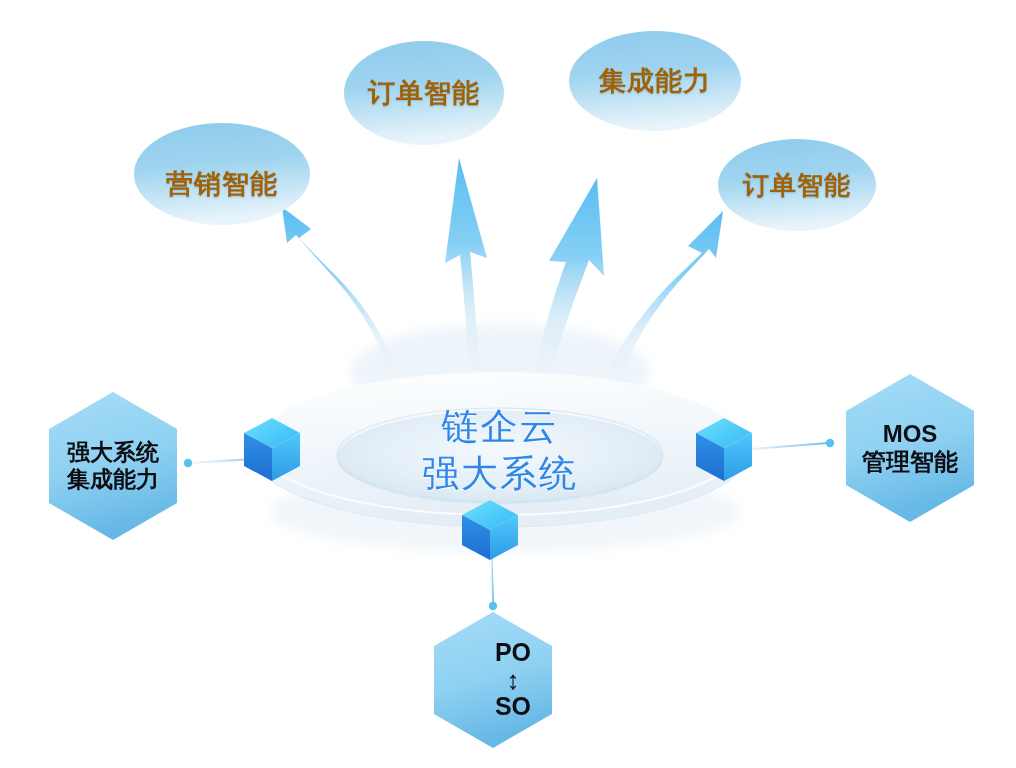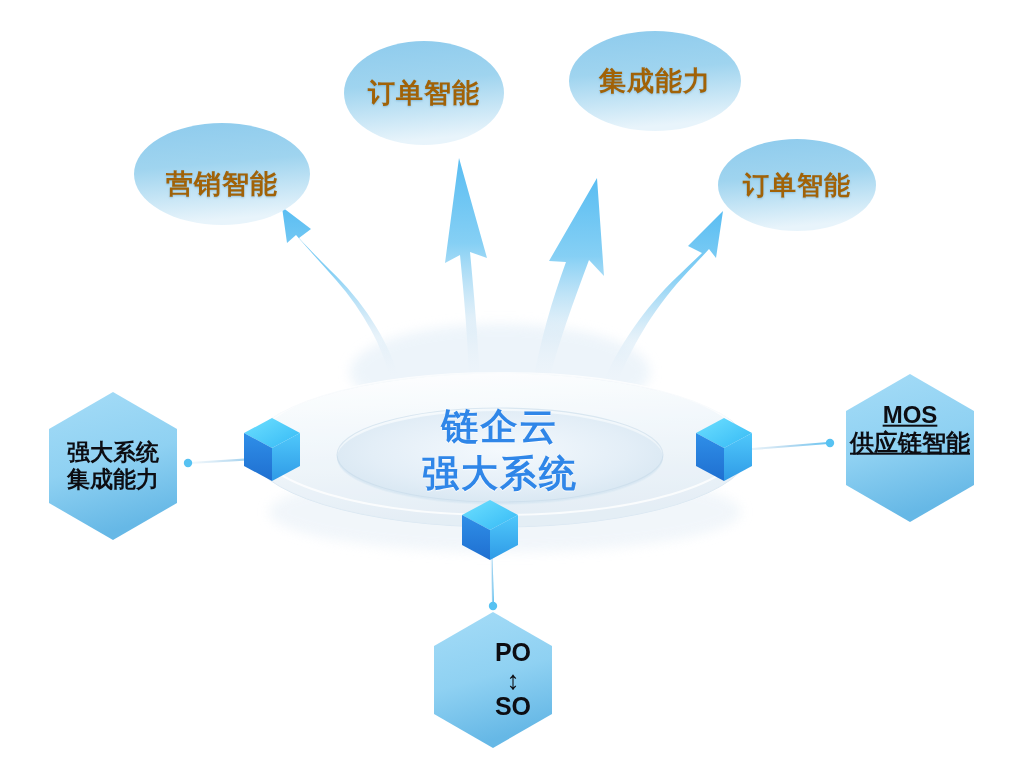--- a/index.html
+++ b/index.html
@@ -51,21 +51,21 @@
     font-size: 26px;
     line-height: 0.95;
     letter-spacing: 0;
   }
   .center-label {
     position: absolute;
     text-align: center;
     white-space: nowrap;
     transform: translate(-50%, -50%);
     color: #2f86e8;
-    font-weight: bold;
+    font-weight: normal;
     font-size: 37px;
     line-height: 1.28;
     letter-spacing: 2px;
     text-shadow: 0 1px 1px rgba(255,255,255,0.9);
   }
   .center-label .ln { display: block; }
 </style>
 </head>
 <body>
 
@@ -249,23 +249,23 @@
   <div class="center-label" style="left:500px; top:450px;">
     <span class="ln">链企云</span>
     <span class="ln">强大系统</span>
   </div>
 
   <div class="hex-label" style="left:113px; top:466px; font-size:23px;">
     <span class="ln">强大系统</span>
     <span class="ln">集成能力</span>
   </div>
 
-  <div class="hex-label" style="left:910px; top:429px; font-size:24px;text-decoration:underline;">
+  <div class="hex-label" style="left:910px; top:448px; font-size:24px;">
     <span class="ln">MOS</span>
-    <span class="ln">供应链智能</span>
+    <span class="ln">管理智能</span>
   </div>
 
   <div class="hex-label" style="left:513px; top:680px; font-size:25px;">
     <span class="ln">PO</span>
     <span class="arrow-glyph">↕</span>
     <span class="ln">SO</span>
   </div>
 
 </div>
 

